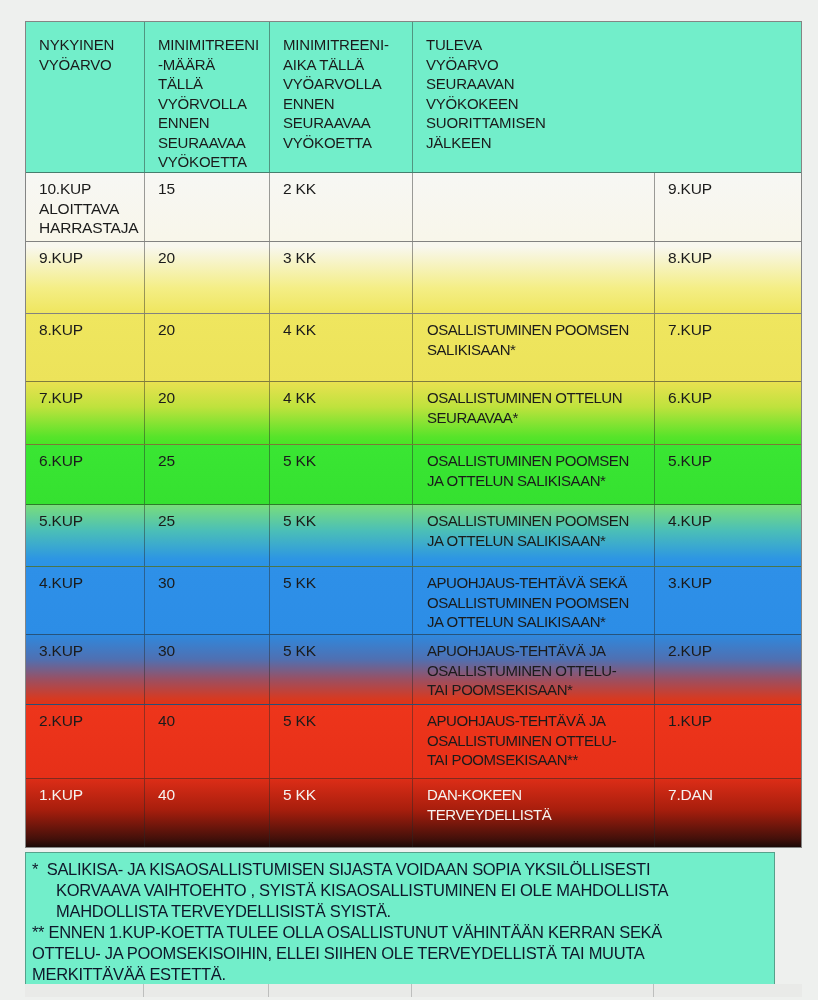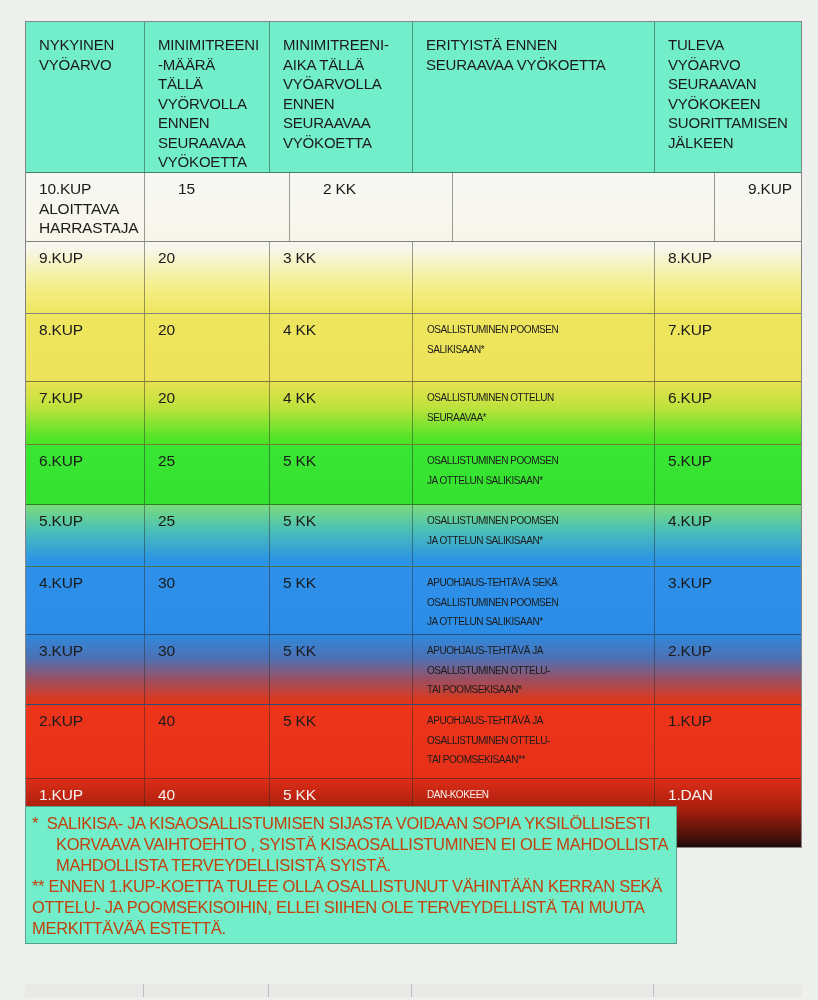--- a/index.html
+++ b/index.html
@@ -28,26 +28,26 @@
     box-sizing:border-box;
     padding:6px 8px 0 13px;
     font-size:15.5px;line-height:19.5px;
     letter-spacing:-0.2px;
     color:#1b1b1b;
     white-space:pre-line;
     overflow:hidden;
   }
   .cell:last-child{border-right:none;}
   .cell.num{padding-right:13px;}
-  .cell.special{font-size:10px;letter-spacing:-0.45px;padding-left:14px;}
+  .cell.special{font-size:15px;letter-spacing:-0.45px;padding-left:14px;}
   .header .cell{font-size:15px;line-height:19.5px;padding-top:13px;}
 
   
   .h-header{height:151px;}
-  .h-r0{height:69px;gap:20px;}
+  .h-r0{height:69px;}
   .h-r1{height:72px;}
   .h-r2{height:68px;}
   .h-r3{height:63px;}
   .h-r4{height:60px;}
   .h-r5{height:62px;}
   .h-r6{height:68px;}
   .h-r7{height:70px;}
   .h-r8{height:74px;}
   .h-r9{height:68px;}
 
@@ -60,26 +60,26 @@
   .theme-green{background:linear-gradient(180deg,#3ae633 0%,#35e130 100%);}
   .theme-green-blue{background:linear-gradient(180deg,#79dd7c 0%,#4bbfb7 42%,#2d96e3 88%,#2c92e6 100%);}
   .theme-blue{background:linear-gradient(180deg,#2e90e8 0%,#2c8de6 100%);}
   .theme-blue-red{background:linear-gradient(180deg,#2f88dd 0%,#4f70b2 35%,#9c4f60 65%,#d63a22 92%,#e03418 100%);}
   .theme-red{background:linear-gradient(180deg,#ee351b 0%,#e63018 100%);}
   .theme-red-black{background:linear-gradient(180deg,#dc2d17 0%,#a81e0d 45%,#43100a 88%,#1b0906 100%);}
   .light-text .cell{color:#f6f3f0;}
 
   
   .footnotes{
-    position:absolute;left:25px;top:806px;width:652px;height:138px;
+    position:absolute;left:25px;top:852px;width:750px;height:138px;
     background:#72eeca;
     border:1px solid rgba(45,45,45,.4);
     box-sizing:border-box;
     padding:6px 8px 0 6px;
-    color:#c2410c;
+    color:#0f172a;
   }
   .fn-line{
     font-size:16.5px;line-height:21px;letter-spacing:-0.3px;
     white-space:pre;overflow:hidden;
   }
   .fn-line.indent{padding-left:24px;}
 
   
   .bottom-strip{
     position:absolute;left:25px;top:984px;width:777px;height:13px;
@@ -107,22 +107,20 @@
 VYÖRVOLLA
 ENNEN
 SEURAAVAA
 VYÖKOETTA</div>
       <div class="cell">MINIMITREENI-
 AIKA TÄLLÄ
 VYÖARVOLLA
 ENNEN
 SEURAAVAA
 VYÖKOETTA</div>
-      <div class="cell">ERITYISTÄ ENNEN
-SEURAAVAA VYÖKOETTA</div>
       <div class="cell">TULEVA
 VYÖARVO
 SEURAAVAN
 VYÖKOKEEN
 SUORITTAMISEN
 JÄLKEEN</div>
     </div>
 
     <div class="row theme-white h-r0">
       <div class="cell rank">10.KUP
@@ -207,21 +205,21 @@
 TAI POOMSEKISAAN**</div>
       <div class="cell">1.KUP</div>
     </div>
 
     <div class="row theme-red-black light-text h-r9">
       <div class="cell rank">1.KUP</div>
       <div class="cell num">40</div>
       <div class="cell">5 KK</div>
       <div class="cell special">DAN-KOKEEN
 TERVEYDELLISTÄ</div>
-      <div class="cell">1.DAN</div>
+      <div class="cell">7.DAN</div>
     </div>
 
   </div>
 
   <div class="footnotes">
     <div class="fn-line">*  SALIKISA- JA KISAOSALLISTUMISEN SIJASTA VOIDAAN SOPIA YKSILÖLLISESTI</div>
     <div class="fn-line indent">KORVAAVA VAIHTOEHTO , SYISTÄ KISAOSALLISTUMINEN EI OLE MAHDOLLISTA</div>
     <div class="fn-line indent">MAHDOLLISTA TERVEYDELLISISTÄ SYISTÄ.</div>
     <div class="fn-line">** ENNEN 1.KUP-KOETTA TULEE OLLA OSALLISTUNUT VÄHINTÄÄN KERRAN SEKÄ</div>
     <div class="fn-line">OTTELU- JA POOMSEKISOIHIN, ELLEI SIIHEN OLE TERVEYDELLISTÄ TAI MUUTA</div>

